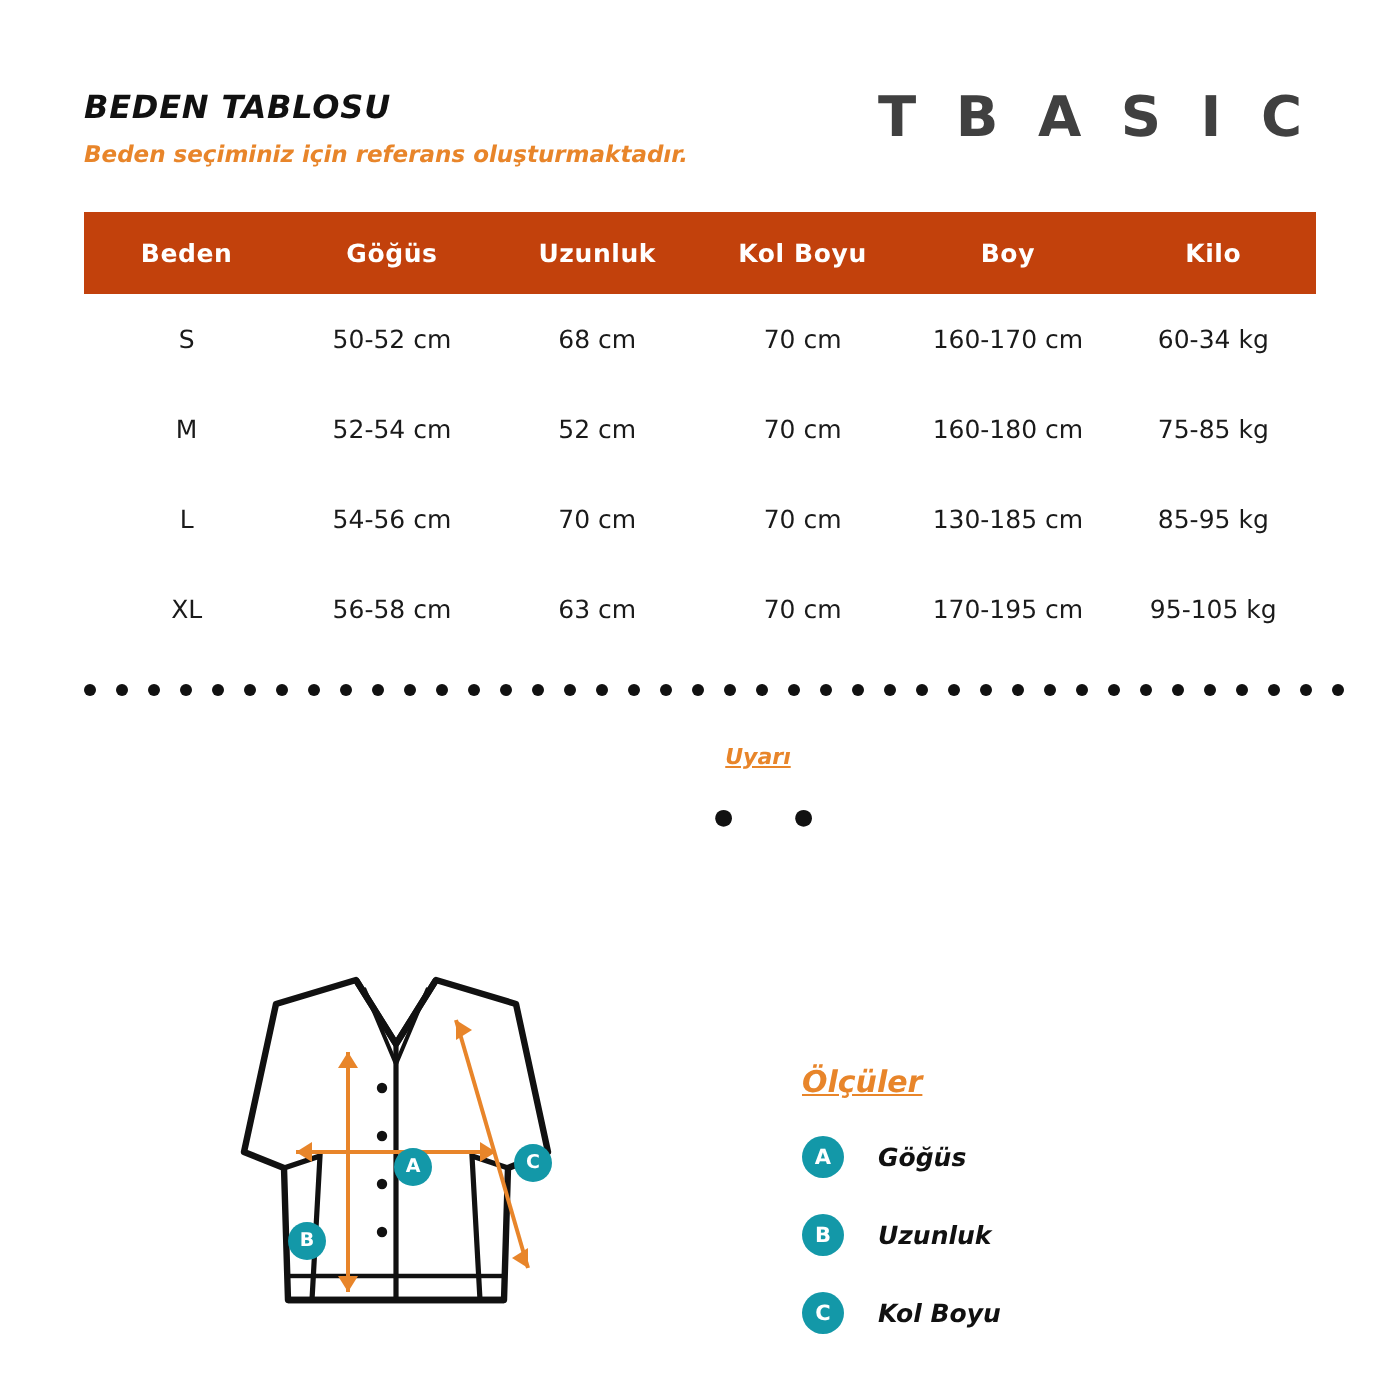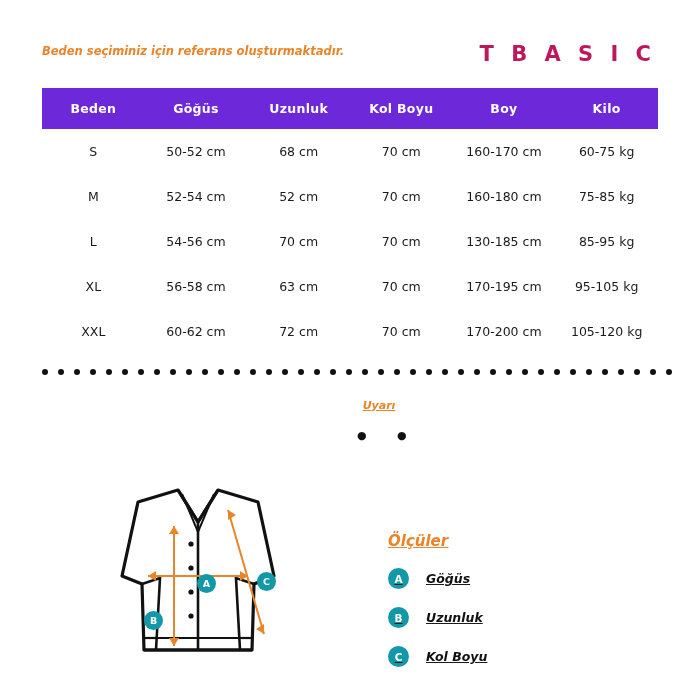--- a/index.html
+++ b/index.html
@@ -39,37 +39,37 @@
     margin: 0 0 7px 0;
   }
   .doc-sub {
     font-size: 11.5px;
     font-style: italic;
     font-weight: bold;
     color: #e8852a;
     margin: 0;
   }
   .brand {
-    font-size: 21px;
+    font-size: 28px;
     font-weight: bold;
     letter-spacing: 5px;
-    color: #be185d;
+    color: #404040;
     padding-right: 2px;
     padding-top: 2px;
     text-align: right;
   }
   
   .size-table {
     margin-top: 22px;
     width: 616px;
     border-collapse: collapse;
     table-layout: fixed;
   }
   .size-table thead th {
-    background: #6d28d9;
+    background: #c2410c;
     color: #ffffff;
     font-size: 12.5px;
     font-weight: bold;
     padding: 13px 0;
     text-align: center;
     letter-spacing: 0.3px;
   }
   .size-table tbody td {
     font-size: 12.5px;
     text-align: center;
@@ -149,23 +149,22 @@
   
   .bottom {
     position: absolute;
     left: 0;
     top: 470px;
     width: 700px;
     height: 230px;
   }
   .legend {
     position: absolute;
-    left: 388px;
+    left: 401px;
     top: 62px;
-    text-decoration: underline;
   }
   .legend-title {
     font-size: 15px;
     font-weight: bold;
     font-style: italic;
     color: #e8852a;
     text-decoration: underline;
     margin-bottom: 18px;
   }
   .legend-row {
@@ -212,20 +211,21 @@
     justify-content: center;
   }
 </style>
 </head>
 <body>
 
 <div class="page">
 
   <div class="header">
     <div class="title-block">
+      <div class="doc-title">BEDEN TABLOSU</div>
       <div class="doc-sub">Beden seçiminiz için referans oluşturmaktadır.</div>
     </div>
     <div class="brand">T B A S I C</div>
   </div>
 
   <table class="size-table">
     <thead>
       <tr>
         <th>Beden</th>
         <th>Göğüs</th>
@@ -235,21 +235,21 @@
         <th>Kilo</th>
       </tr>
     </thead>
     <tbody>
       <tr>
         <td>S</td>
         <td>50-52 cm</td>
         <td>68 cm</td>
         <td>70 cm</td>
         <td>160-170 cm</td>
-        <td>60-75 kg</td>
+        <td>60-34 kg</td>
       </tr>
       <tr>
         <td>M</td>
         <td>52-54 cm</td>
         <td>52 cm</td>
         <td>70 cm</td>
         <td>160-180 cm</td>
         <td>75-85 kg</td>
       </tr>
       <tr>
@@ -260,28 +260,20 @@
         <td>130-185 cm</td>
         <td>85-95 kg</td>
       </tr>
       <tr>
         <td>XL</td>
         <td>56-58 cm</td>
         <td>63 cm</td>
         <td>70 cm</td>
         <td>170-195 cm</td>
         <td>95-105 kg</td>
-      </tr>
-      <tr>
-        <td>XXL</td>
-        <td>60-62 cm</td>
-        <td>72 cm</td>
-        <td>70 cm</td>
-        <td>170-200 cm</td>
-        <td>105-120 kg</td>
       </tr>
     </tbody>
   </table>
 
   <div class="dots">
     <i></i>
       <i></i>
       <i></i>
       <i></i>
       <i></i>

